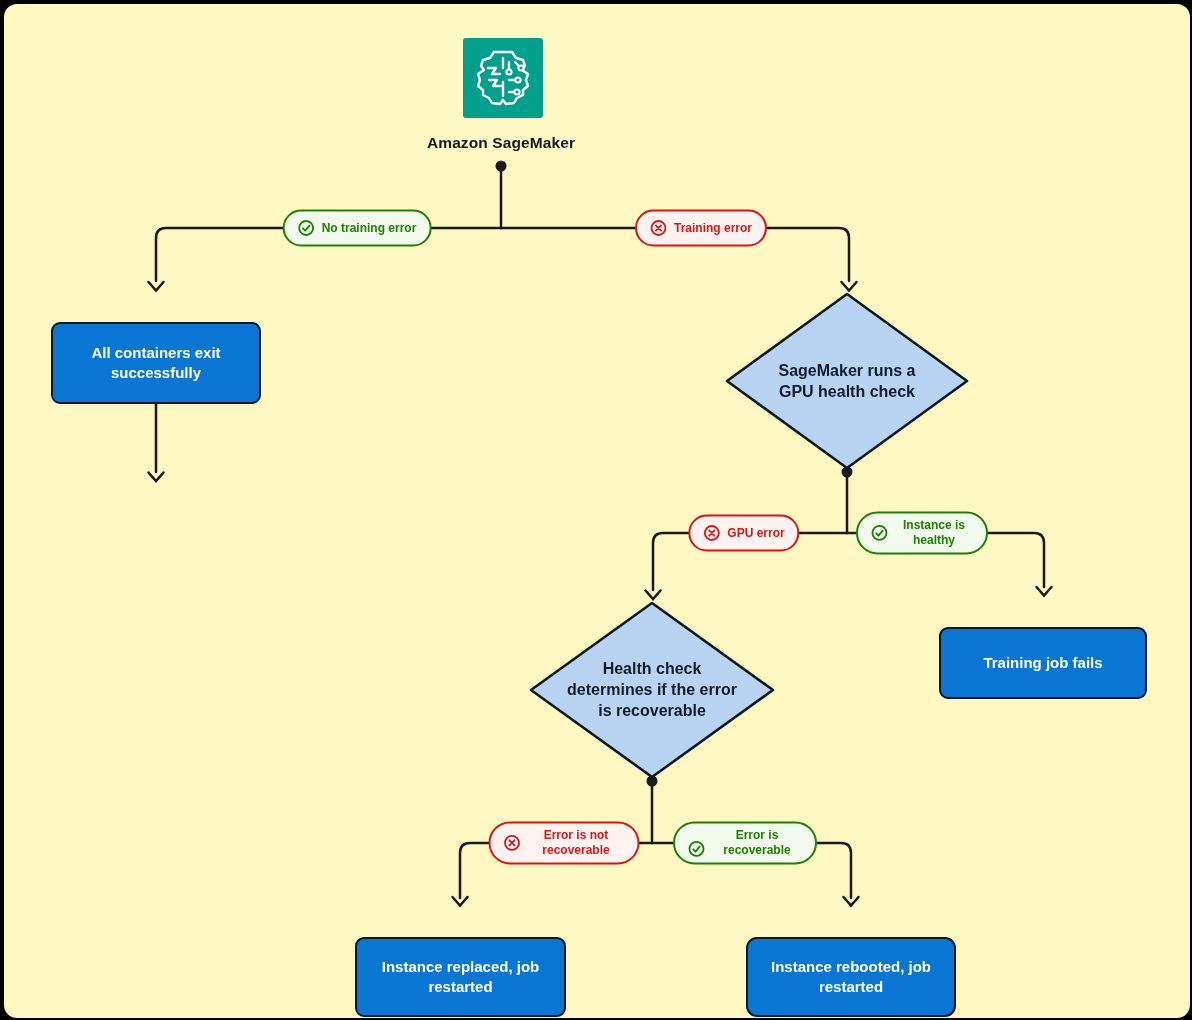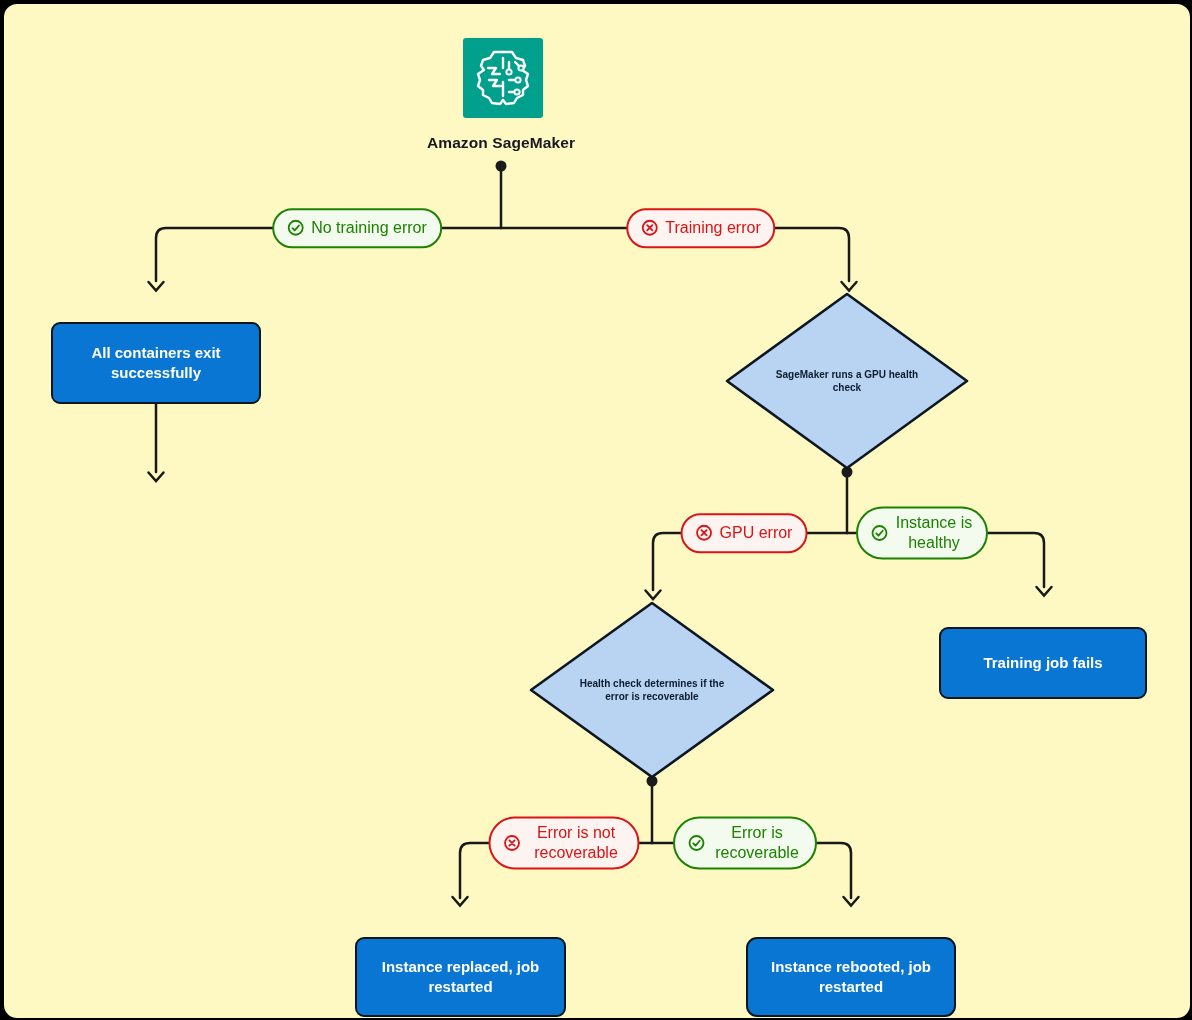--- a/index.html
+++ b/index.html
@@ -17,26 +17,26 @@
   svg.wires{position:absolute;left:0;top:0;width:1186px;height:1014px;pointer-events:none;}
 
   
   .box{position:absolute;background:#0a76d3;border:2px solid #0b1620;border-radius:9px;
        color:#fff;font-weight:bold;font-size:15px;line-height:1.35;text-align:center;
        display:flex;align-items:center;justify-content:center;box-sizing:border-box;
        padding:6px 18px;margin-top:28px;}
 
   
   .diamond-label{position:absolute;transform:translate(-50%,-50%);text-align:center;
-       color:#0c1b2e;font-weight:bold;font-size:10px;line-height:1.32;}
+       color:#0c1b2e;font-weight:bold;font-size:16px;line-height:1.32;}
 
   
   .pill{position:absolute;transform:translate(-50%,-50%);display:flex;align-items:center;
        gap:7px;padding:8px 13px;border-radius:999px;border:2px solid;box-sizing:border-box;
-       font-weight:normal;font-size:16px;line-height:1.22;white-space:nowrap;z-index:3;}
+       font-weight:bold;font-size:12px;line-height:1.22;white-space:nowrap;z-index:3;}
   .pill.success{border-color:#1d8102;color:#1d8102;background:#f2fbee;}
   .pill.error{border-color:#d91515;color:#d91515;background:#fdf3f1;}
   .pill .glyph{flex:0 0 auto;display:flex;}
   .pill.wrap .pill-label{white-space:normal;text-align:center;}
   .pill.wrap{padding:5px 13px;}
   .lblw76{width:78px;} .lblw95{width:97px;} .lblw90{width:90px;}
 </style>
 </head>
 <body>
 
@@ -170,21 +170,21 @@
   <div class="pill error wrap" style="left:560px;top:839px;">
     <span class="glyph">
       <svg width="17" height="17" viewBox="0 0 17 17">
           <circle cx="8.5" cy="8.5" r="7" stroke="#d91515" stroke-width="1.8" fill="none"></circle>
           <path d="M5.9 5.9 L11.1 11.1 M11.1 5.9 L5.9 11.1" stroke="#d91515" stroke-width="1.8" stroke-linecap="round"></path>
         </svg>
     </span>
     <span class="pill-label lblw95">Error is not recoverable</span>
   </div>
 
-  <div class="pill success wrap" style="left:741px;top:839px;">
+  <div class="pill success wrap" style="left:741px;top:839px;align-items:flex-end;">
     <span class="glyph">
       <svg width="17" height="17" viewBox="0 0 17 17">
           <circle cx="8.5" cy="8.5" r="7" stroke="#1d8102" stroke-width="1.8" fill="none"></circle>
           <path d="M5.3 8.9 l2.2 2.3 l4.2-4.9" stroke="#1d8102" stroke-width="1.8" fill="none" stroke-linecap="round" stroke-linejoin="round"></path>
         </svg>
     </span>
     <span class="pill-label lblw90">Error is recoverable</span>
   </div>
 
 </div>

